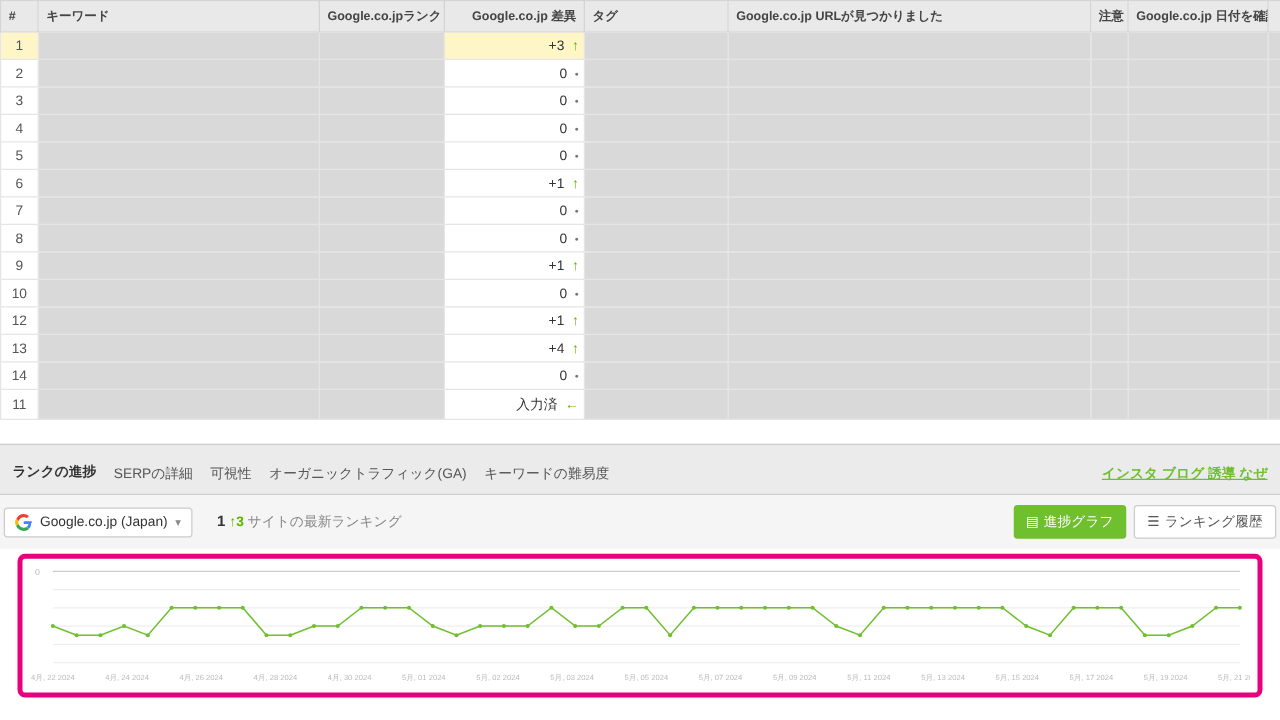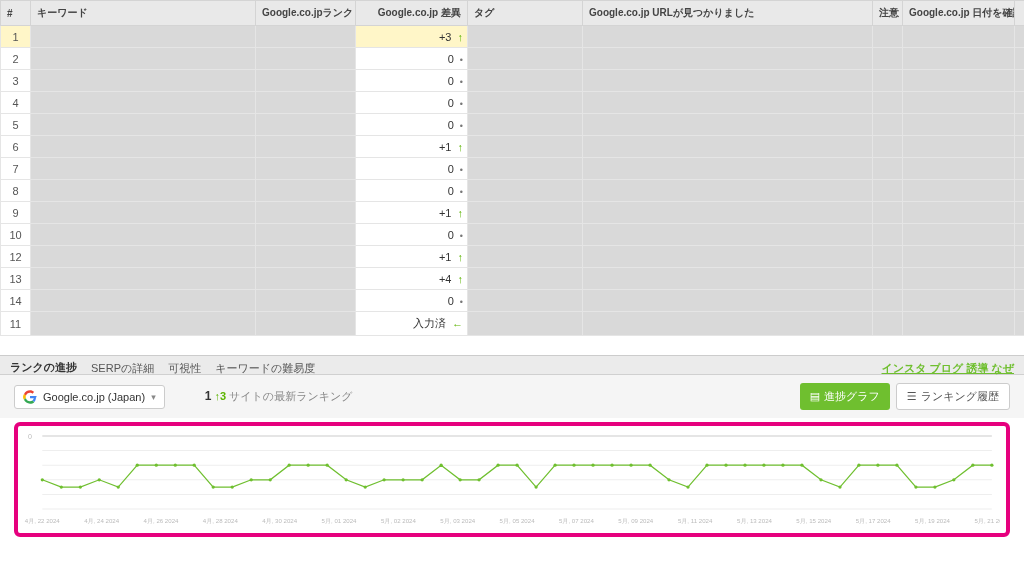--- a/index.html
+++ b/index.html
@@ -24,27 +24,27 @@
 .col-kw  { width: 225px; }
 .col-rank{ width: 100px; }
 .col-diff{ width: 112px; }
 .col-tag { width: 115px; }
 .col-url { width: 290px; }
 .col-warn{ width: 30px; }
 .col-date{ width: 112px; }
 .col-sb  { width: 10px; }
 
 
-.tabs { display: flex; align-items: center; padding: 6px 10px 0 10px; background: #ebebeb; border-bottom: 1px solid #d0d0d0; height: 19px; gap: 14px; }
+.tabs { display: flex; align-items: center; padding: 6px 10px 0 10px; background: #ebebeb; border-bottom: 1px solid #d0d0d0; height: 40px; gap: 14px; }
 .tab { font-size: 11px; color: #555; cursor: pointer; padding: 4px 0; }
 .tab.active { font-weight: bold; color: #333; border-bottom: 2px solid transparent; }
 .tab-right { margin-left: auto; color: #6fbf2f; font-weight: bold; font-size: 11px; text-decoration: underline; }
 
 
-.panel-row { display: flex; align-items: center; padding: 8px 14px; gap: 24px; background: #f5f5f5; }
+.panel-row { display: flex; align-items: center; padding: 8px 3px; gap: 4px; background: #f5f5f5; }
 .engine-select { display: inline-flex; align-items: center; gap: 6px; border: 1px solid #ccc; background: #fff; padding: 4px 8px; border-radius: 3px; font-size: 11px; }
 .g-icon { width: 14px; height: 14px; }
 .chev { font-size: 9px; color: #888; }
 .rank-label { font-size: 11px; margin-left: 16px; }
 .rank-label b { font-weight: bold; font-size: 12px; }
 .rank-label .up { color: #5cb400; font-weight: bold; }
 .rank-label .muted { color: #888; }
 .panel-buttons { margin-left: auto; display: flex; gap: 6px; }
 .btn-green { background: #6fbf2f; color: #fff; border: none; padding: 5px 10px; border-radius: 3px; font-size: 11px; display: inline-flex; align-items: center; gap: 4px; cursor: pointer; }
 .btn-outline { background: #fff; color: #555; border: 1px solid #ccc; padding: 5px 10px; border-radius: 3px; font-size: 11px; display: inline-flex; align-items: center; gap: 4px; cursor: pointer; }
@@ -244,20 +244,21 @@
           <td class="gray"></td>
         </tr>
       </tbody>
   </table>
 </div>
 
 <div class="tabs">
   <span class="tab active">ランクの進捗</span>
   <span class="tab">SERPの詳細</span>
   <span class="tab">可視性</span>
+  <span class="tab">オーガニックトラフィック(GA)</span>
   <span class="tab">キーワードの難易度</span>
   <span class="tab-right">インスタ ブログ 誘導 なぜ</span>
 </div>
 
 <div class="panel-row">
   <div class="engine-select">
     <svg class="g-icon" viewBox="0 0 48 48">
       <path fill="#EA4335" d="M24 9.5c3.9 0 6.6 1.7 8.1 3.1l5.9-5.8C34.6 3.3 29.9 1 24 1 14.8 1 6.9 6.5 3.2 14.4l6.9 5.4C11.9 13.6 17.4 9.5 24 9.5z"></path>
       <path fill="#4285F4" d="M46.5 24.5c0-1.6-.1-2.8-.4-4.1H24v7.8h12.9c-.3 2.2-1.8 5.5-5.2 7.7l6.7 5.2c4.1-3.8 6.1-9.4 6.1-16.6z"></path>
       <path fill="#FBBC05" d="M10.1 28.2c-.5-1.4-.8-2.9-.8-4.5s.3-3.1.8-4.5l-6.9-5.4C1.6 17 0 20.3 0 23.7s1.6 6.7 3.2 9.9l6.9-5.4z"></path>

